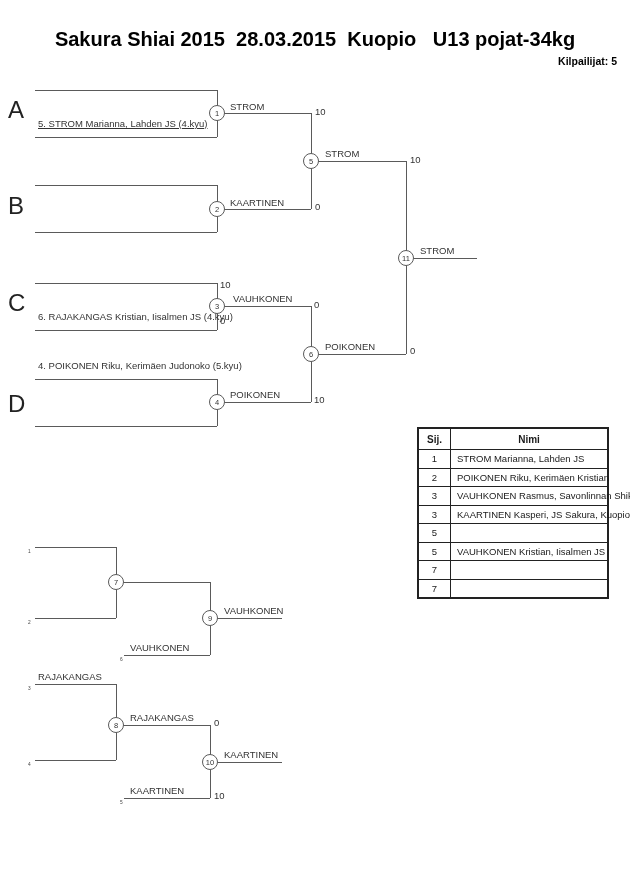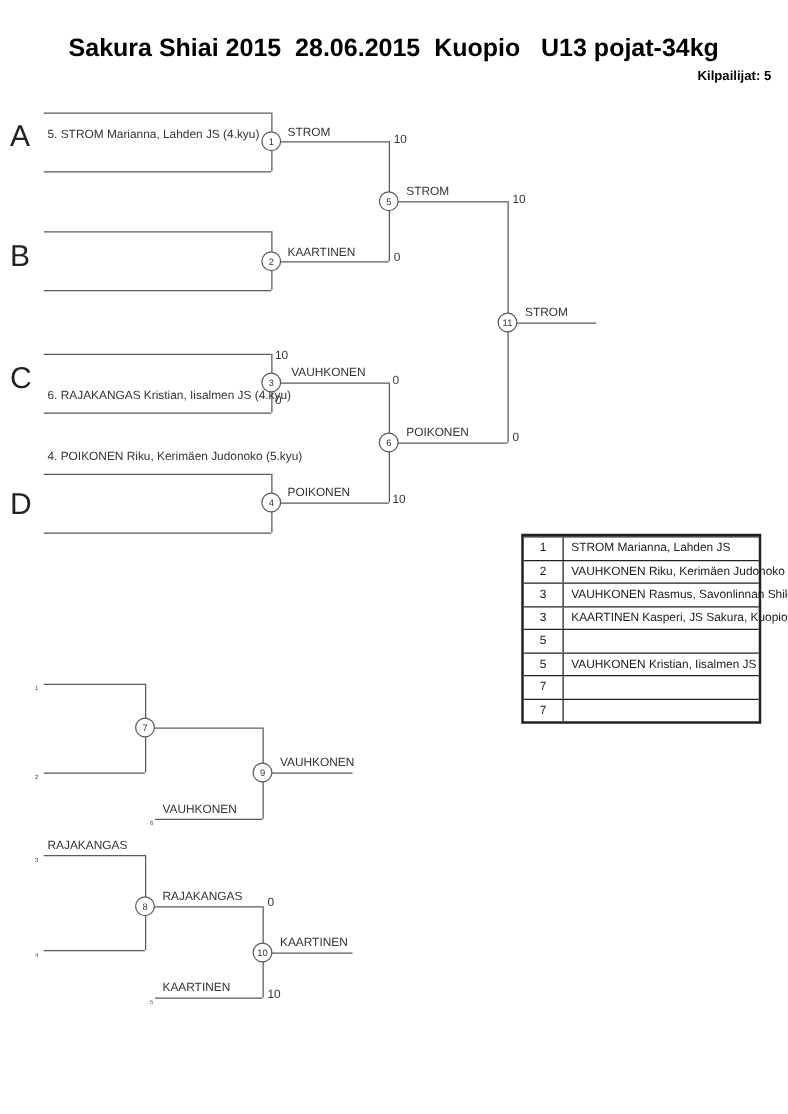--- a/index.html
+++ b/index.html
@@ -27,21 +27,21 @@
         align-self:stretch;display:flex;align-items:center;justify-content:center;}
   .tnimi{flex:1;font-size:9.5px;padding-left:6px;white-space:nowrap;overflow:visible;}
   .trow.head .tnimi{text-align:center;padding-left:0;font-size:10px;}
   .trow.head .tsij{font-size:10px;}
 </style>
 </head>
 <body>
 
 <div class="page">
 
-  <div class="abs title">Sakura Shiai 2015  28.06.2015  Kuopio   U13 pojat-34kg</div>
+  <div class="abs title">Sakura Shiai 2015  28.03.2015  Kuopio   U13 pojat-34kg</div>
   <div class="abs competitors">Kilpailijat: 5</div>
 
   <div class="abs letter" style="left:8px;top:96px;">A</div>
   <div class="abs letter" style="left:8px;top:192px;">B</div>
   <div class="abs letter" style="left:8px;top:289px;">C</div>
   <div class="abs letter" style="left:8px;top:390px;">D</div>
 
   <div class="abs hline" style="left:35px;top:90px;width:182px;"></div>
   <div class="abs hline" style="left:35px;top:137px;width:182px;"></div>
   <div class="abs vline" style="left:217px;top:90px;height:47px;"></div>
@@ -64,21 +64,21 @@
   <div class="abs hline" style="left:35px;top:426px;width:182px;"></div>
   <div class="abs vline" style="left:217px;top:379px;height:47px;"></div>
   <div class="abs hline" style="left:217px;top:402px;width:94px;"></div>
 
   <div class="abs vline" style="left:311px;top:306px;height:96px;"></div>
   <div class="abs hline" style="left:311px;top:354px;width:95px;"></div>
 
   <div class="abs vline" style="left:406px;top:161px;height:193px;"></div>
   <div class="abs hline" style="left:406px;top:258px;width:71px;"></div>
 
-  <div class="abs pname" style="left:38px;top:102px;">5. STROM Marianna, Lahden JS (4.kyu)</div>
+  <div class="abs pname" style="left:38px;top:118px;text-decoration:underline;">5. STROM Marianna, Lahden JS (4.kyu)</div>
   <div class="abs pname" style="left:38px;top:311px;">6. RAJAKANGAS Kristian, Iisalmen JS (4.kyu)</div>
   <div class="abs pname" style="left:38px;top:360px;">4. POIKONEN Riku, Kerimäen Judonoko (5.kyu)</div>
 
   <div class="abs wlbl" style="left:230px;top:101px;">STROM</div>
   <div class="abs wlbl" style="left:230px;top:197px;">KAARTINEN</div>
   <div class="abs wlbl" style="left:233px;top:293px;">VAUHKONEN</div>
   <div class="abs wlbl" style="left:230px;top:389px;">POIKONEN</div>
   <div class="abs wlbl" style="left:325px;top:148px;">STROM</div>
   <div class="abs wlbl" style="left:325px;top:341px;">POIKONEN</div>
   <div class="abs wlbl" style="left:420px;top:245px;">STROM</div>
@@ -132,27 +132,31 @@
   <div class="abs feed" style="left:28px;top:686px;">3</div>
   <div class="abs feed" style="left:28px;top:762px;">4</div>
   <div class="abs feed" style="left:120px;top:800px;">5</div>
 
   <div class="abs mcircle" style="left:116px;top:582px;">7</div>
   <div class="abs mcircle" style="left:210px;top:618px;">9</div>
   <div class="abs mcircle" style="left:116px;top:725px;">8</div>
   <div class="abs mcircle" style="left:210px;top:762px;">10</div>
 
   <div class="abs tbl">
+    <div class="trow head">
+      <div class="tsij">Sij.</div>
+      <div class="tnimi">Nimi</div>
+    </div>
     <div class="trow">
       <div class="tsij">1</div>
       <div class="tnimi">STROM Marianna, Lahden JS</div>
     </div>
     <div class="trow">
       <div class="tsij">2</div>
-      <div class="tnimi">VAUHKONEN Riku, Kerimäen Judonoko</div>
+      <div class="tnimi">POIKONEN Riku, Kerimäen Kristian</div>
     </div>
     <div class="trow">
       <div class="tsij">3</div>
       <div class="tnimi">VAUHKONEN Rasmus, Savonlinnan Shikata</div>
     </div>
     <div class="trow">
       <div class="tsij">3</div>
       <div class="tnimi">KAARTINEN Kasperi, JS Sakura, Kuopio</div>
     </div>
     <div class="trow">

